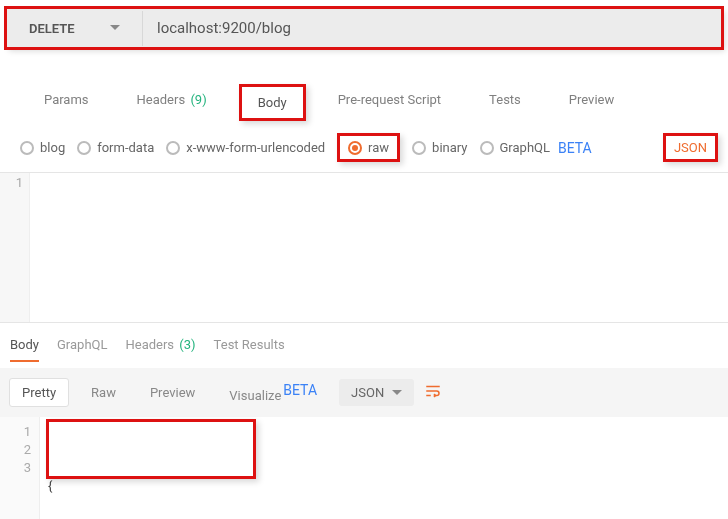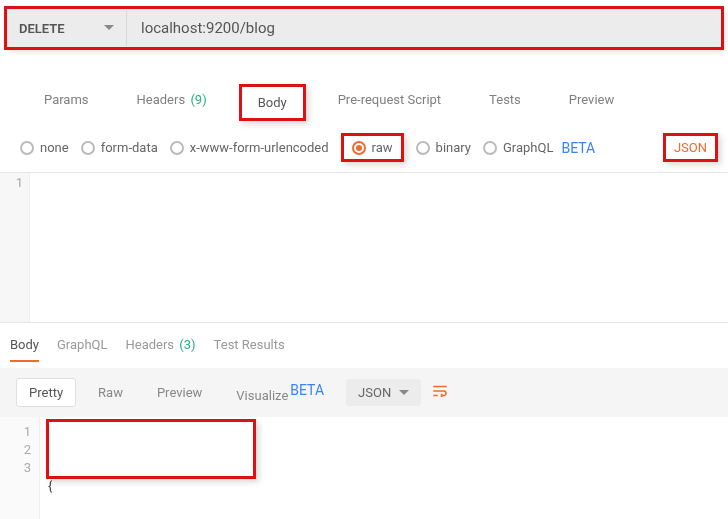--- a/index.html
+++ b/index.html
@@ -1,19 +1,19 @@
 <!DOCTYPE html>
 <html><head>
 <meta charset="utf-8">
 <style>
   * { box-sizing: border-box; margin: 0; padding: 0; font-family: -apple-system, "Segoe UI", Roboto, Arial, sans-serif; }
   body { width: 728px; height: 519px; background: #fff; color: #555; font-size: 13px; overflow: hidden; }
 
   .request-bar { display: flex; align-items: center; background: #ececec; border: 1px solid #d8d8d8; margin: 8px 6px 0 6px; outline: 3px solid #d11; outline-offset: -1px; box-shadow: 3px 3px 6px rgba(0,0,0,0.15); }
-  .method-select { display: flex; align-items: center; justify-content: space-between; width: 120px; padding: 10px 12px; border-right: 1px solid #d8d8d8; color: #555; font-weight: 600; }
+  .method-select { display: flex; align-items: center; justify-content: space-between; width: 136px; padding: 10px 22px; border-right: 1px solid #d8d8d8; color: #555; font-weight: 600; }
   .method-select .chev { border: 5px solid transparent; border-top-color: #888; margin-top: 4px; }
   .url-input { flex: 1; padding: 10px 14px; background: #ececec; border: none; outline: none; color: #555; font-size: 15px; }
 
   .req-tabs { display: flex; gap: 16px; margin: 36px 6px 0 28px; color: #808080; }
   .req-tab { padding: 8px 16px; cursor: pointer; }
   .req-tab.active { color: #555; border: 3px solid #d11; box-shadow: 3px 3px 6px rgba(0,0,0,0.15); }
   .count { color: #26b47f; margin-left: 2px; }
 
   .body-row { display: flex; align-items: center; gap: 12px; padding: 12px 6px 10px 20px; border-bottom: 1px solid #e5e5e5; }
   .radio { display: flex; align-items: center; gap: 6px; color: #666; }
@@ -25,21 +25,21 @@
   .body-type { color: #ef6c2f; margin-left: auto; margin-right: 4px; border: 3px solid #d11; padding: 4px 8px; box-shadow: 3px 3px 6px rgba(0,0,0,0.15); }
 
   .editor-area { display: flex; height: 150px; border-bottom: 1px solid #e5e5e5; }
   .gutter { width: 30px; background: #f7f7f7; text-align: right; padding: 2px 6px 0 0; color: #aaa; font-family: Consolas, monospace; border-right: 1px solid #eee; }
   .code-area { flex: 1; }
 
   .resp-tabs { display: flex; gap: 18px; padding: 14px 6px 0 10px; color: #999; }
   .resp-tab { padding-bottom: 8px; }
   .resp-tab.active { color: #555; border-bottom: 2px solid #ef6c2f; }
 
-  .resp-toolbar { display: flex; align-items: center; gap: 10px; background: #f5f5f5; padding: 8px 16px; margin-top: 6px; }
+  .resp-toolbar { display: flex; align-items: center; gap: 10px; background: #f5f5f5; padding: 8px 9px; margin-top: 6px; }
   .tb-btn { padding: 6px 12px; color: #888; }
   .tb-btn.active { background: #fff; color: #555; border: 1px solid #e0e0e0; border-radius: 3px; }
   .json-dd { display: flex; align-items: center; gap: 8px; background: #ececec; padding: 6px 12px; border-radius: 3px; color: #666; }
   .json-dd .chev { border: 5px solid transparent; border-top-color: #888; margin-top: 4px; }
   .wrap-icon svg { width: 18px; height: 18px; }
 
   .resp-editor { display: flex; }
   .resp-gutter { width: 40px; background: #fafafa; text-align: right; padding: 6px 8px 0 0; color: #aaa; font-family: Consolas, monospace; border-right: 1px solid #eee; line-height: 18px; }
   .resp-code { flex: 1; padding: 6px 8px; font-family: Consolas, monospace; line-height: 18px; white-space: pre; position: relative; }
   .resp-box { position: absolute; left: 6px; top: 2px; width: 210px; height: 60px; border: 3px solid #d11; box-shadow: 3px 3px 6px rgba(0,0,0,0.15); pointer-events: none; }
@@ -64,21 +64,21 @@
   </div>
   <div class="req-tab active">Body</div>
   <div class="req-tab">Pre-request Script</div>
   <div class="req-tab">Tests</div>
   <div class="req-tab">Preview</div>
 </div>
 
 <div class="body-row">
   <label class="radio">
       <span class="dot"></span>
-      <span>none</span>
+      <span>blog</span>
     </label>
   <label class="radio">
       <span class="dot"></span>
       <span>form-data</span>
     </label>
   <label class="radio">
       <span class="dot"></span>
       <span>x-www-form-urlencoded</span>
     </label>
   <label class="radio sel boxed">

